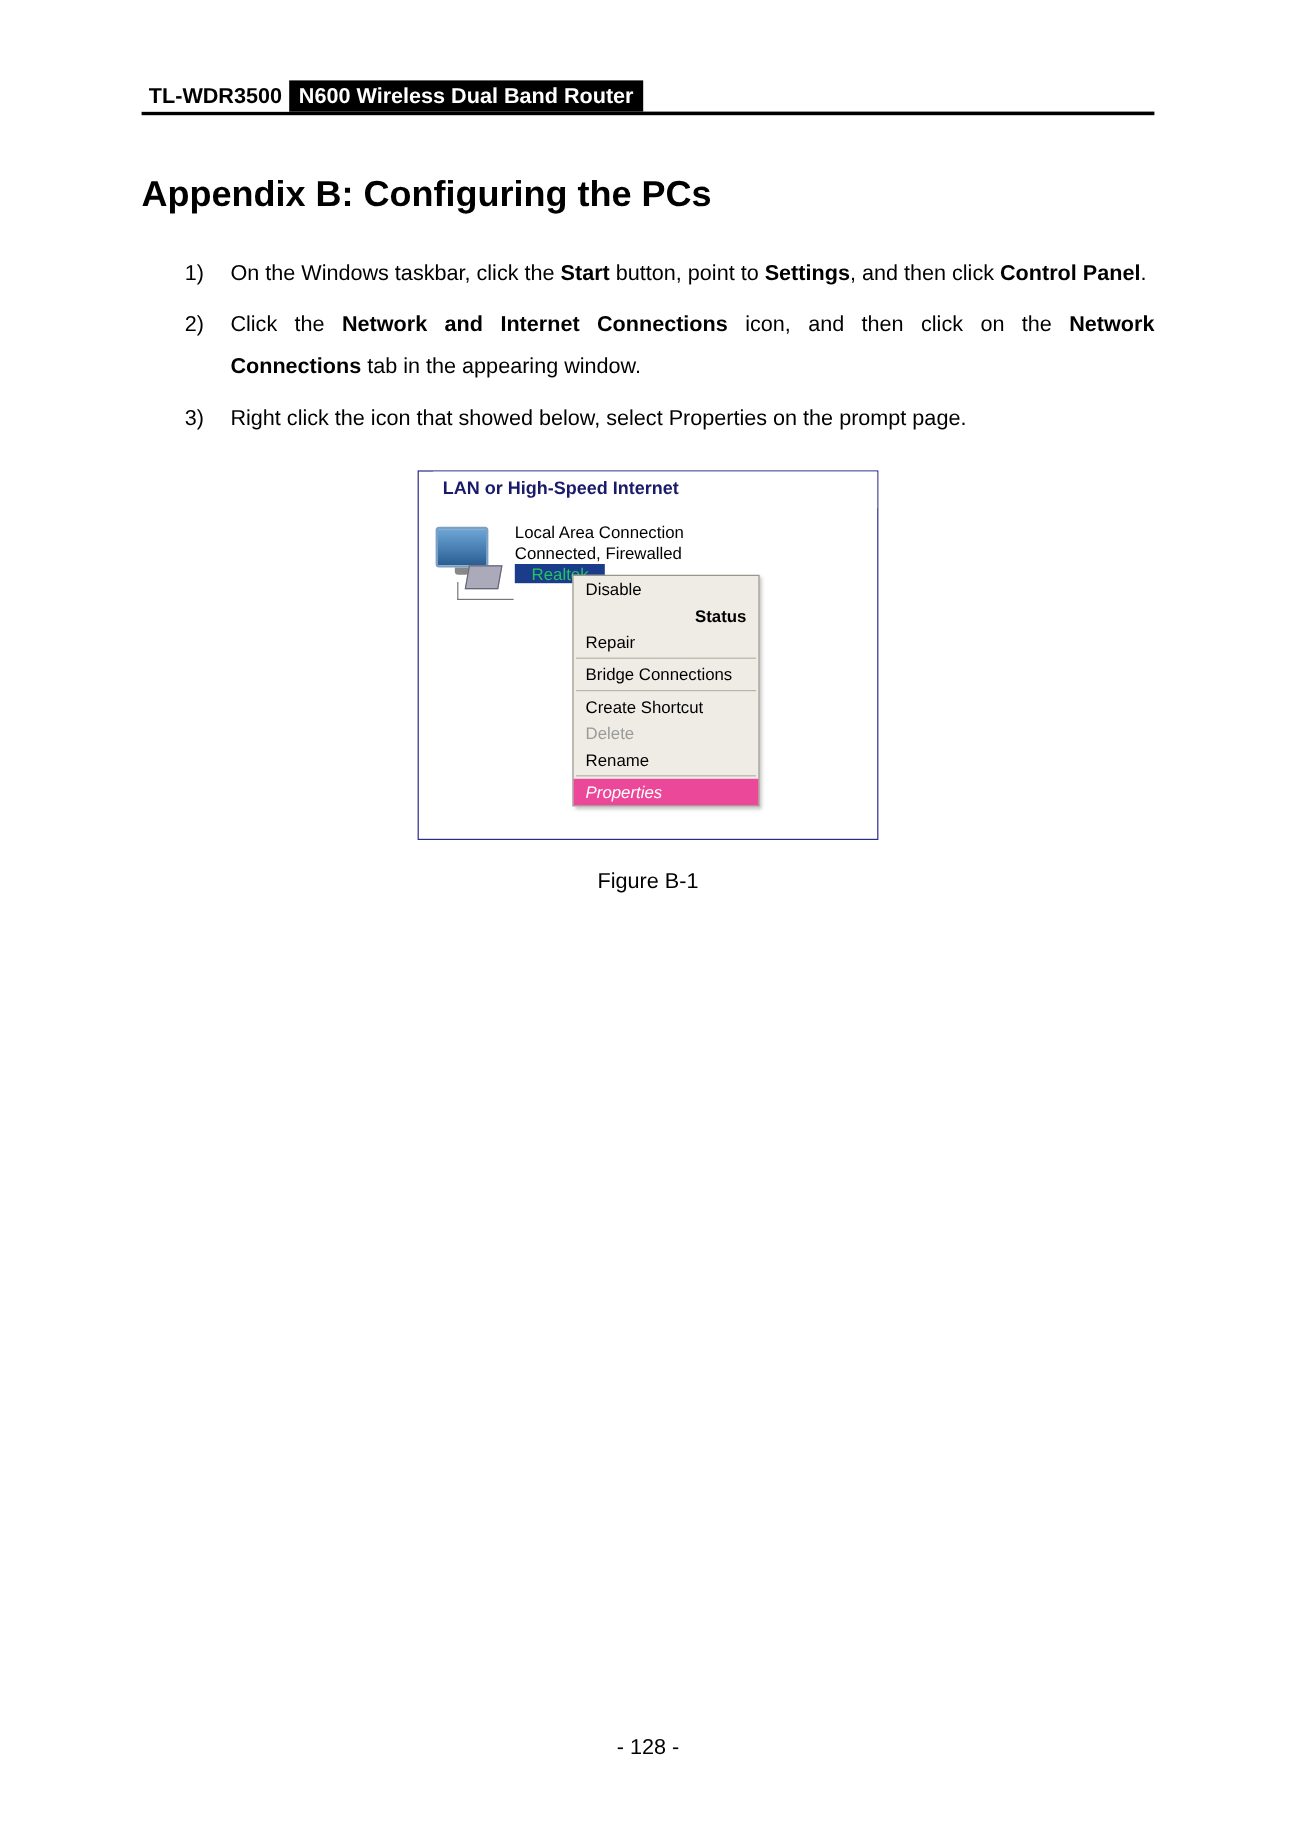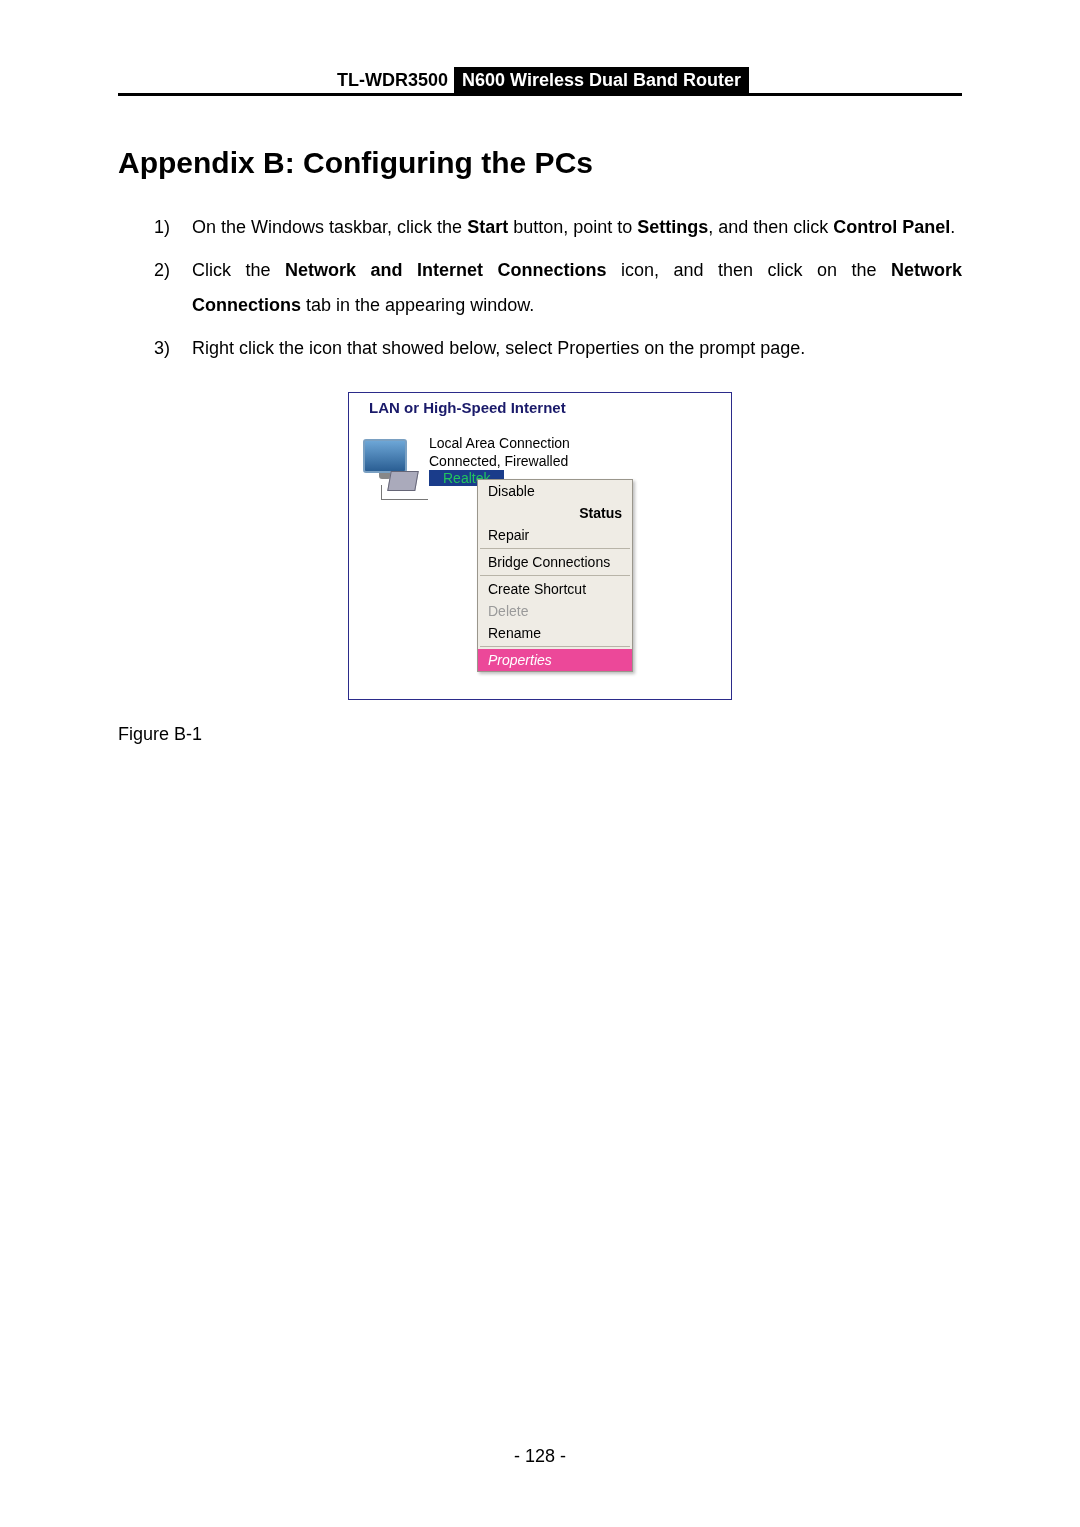--- a/index.html
+++ b/index.html
@@ -12,21 +12,21 @@
   .page {
     width: 1080px;
     height: 1527px;
     position: relative;
     box-sizing: border-box;
     padding: 70px 118px 0 118px;
   }
   .header-line {
     border-bottom: 3px solid #000;
     padding-bottom: 2px;
-    text-align: center;
+    text-align: left;
   }
   .header-inner {
     display: inline-block;
   }
   .header-model {
     font-weight: bold;
     font-size: 18px;
     background: #fff;
     color: #000;
     padding: 3px 6px;
@@ -173,21 +173,21 @@
     height: 0;
     border-top: 1px solid #b8b4a8;
     margin: 2px 2px;
   }
   .context-menu .mi.selected {
     background: #ec4899;
     color: #fff;
     font-style: italic;
   }
   .fig-caption {
-    text-align: left;
+    text-align: center;
     font-size: 18px;
     margin-top: 24px;
   }
   .page-number {
     position: absolute;
     bottom: 60px;
     left: 0; right: 0;
     text-align: center;
     font-size: 18px;
   }

